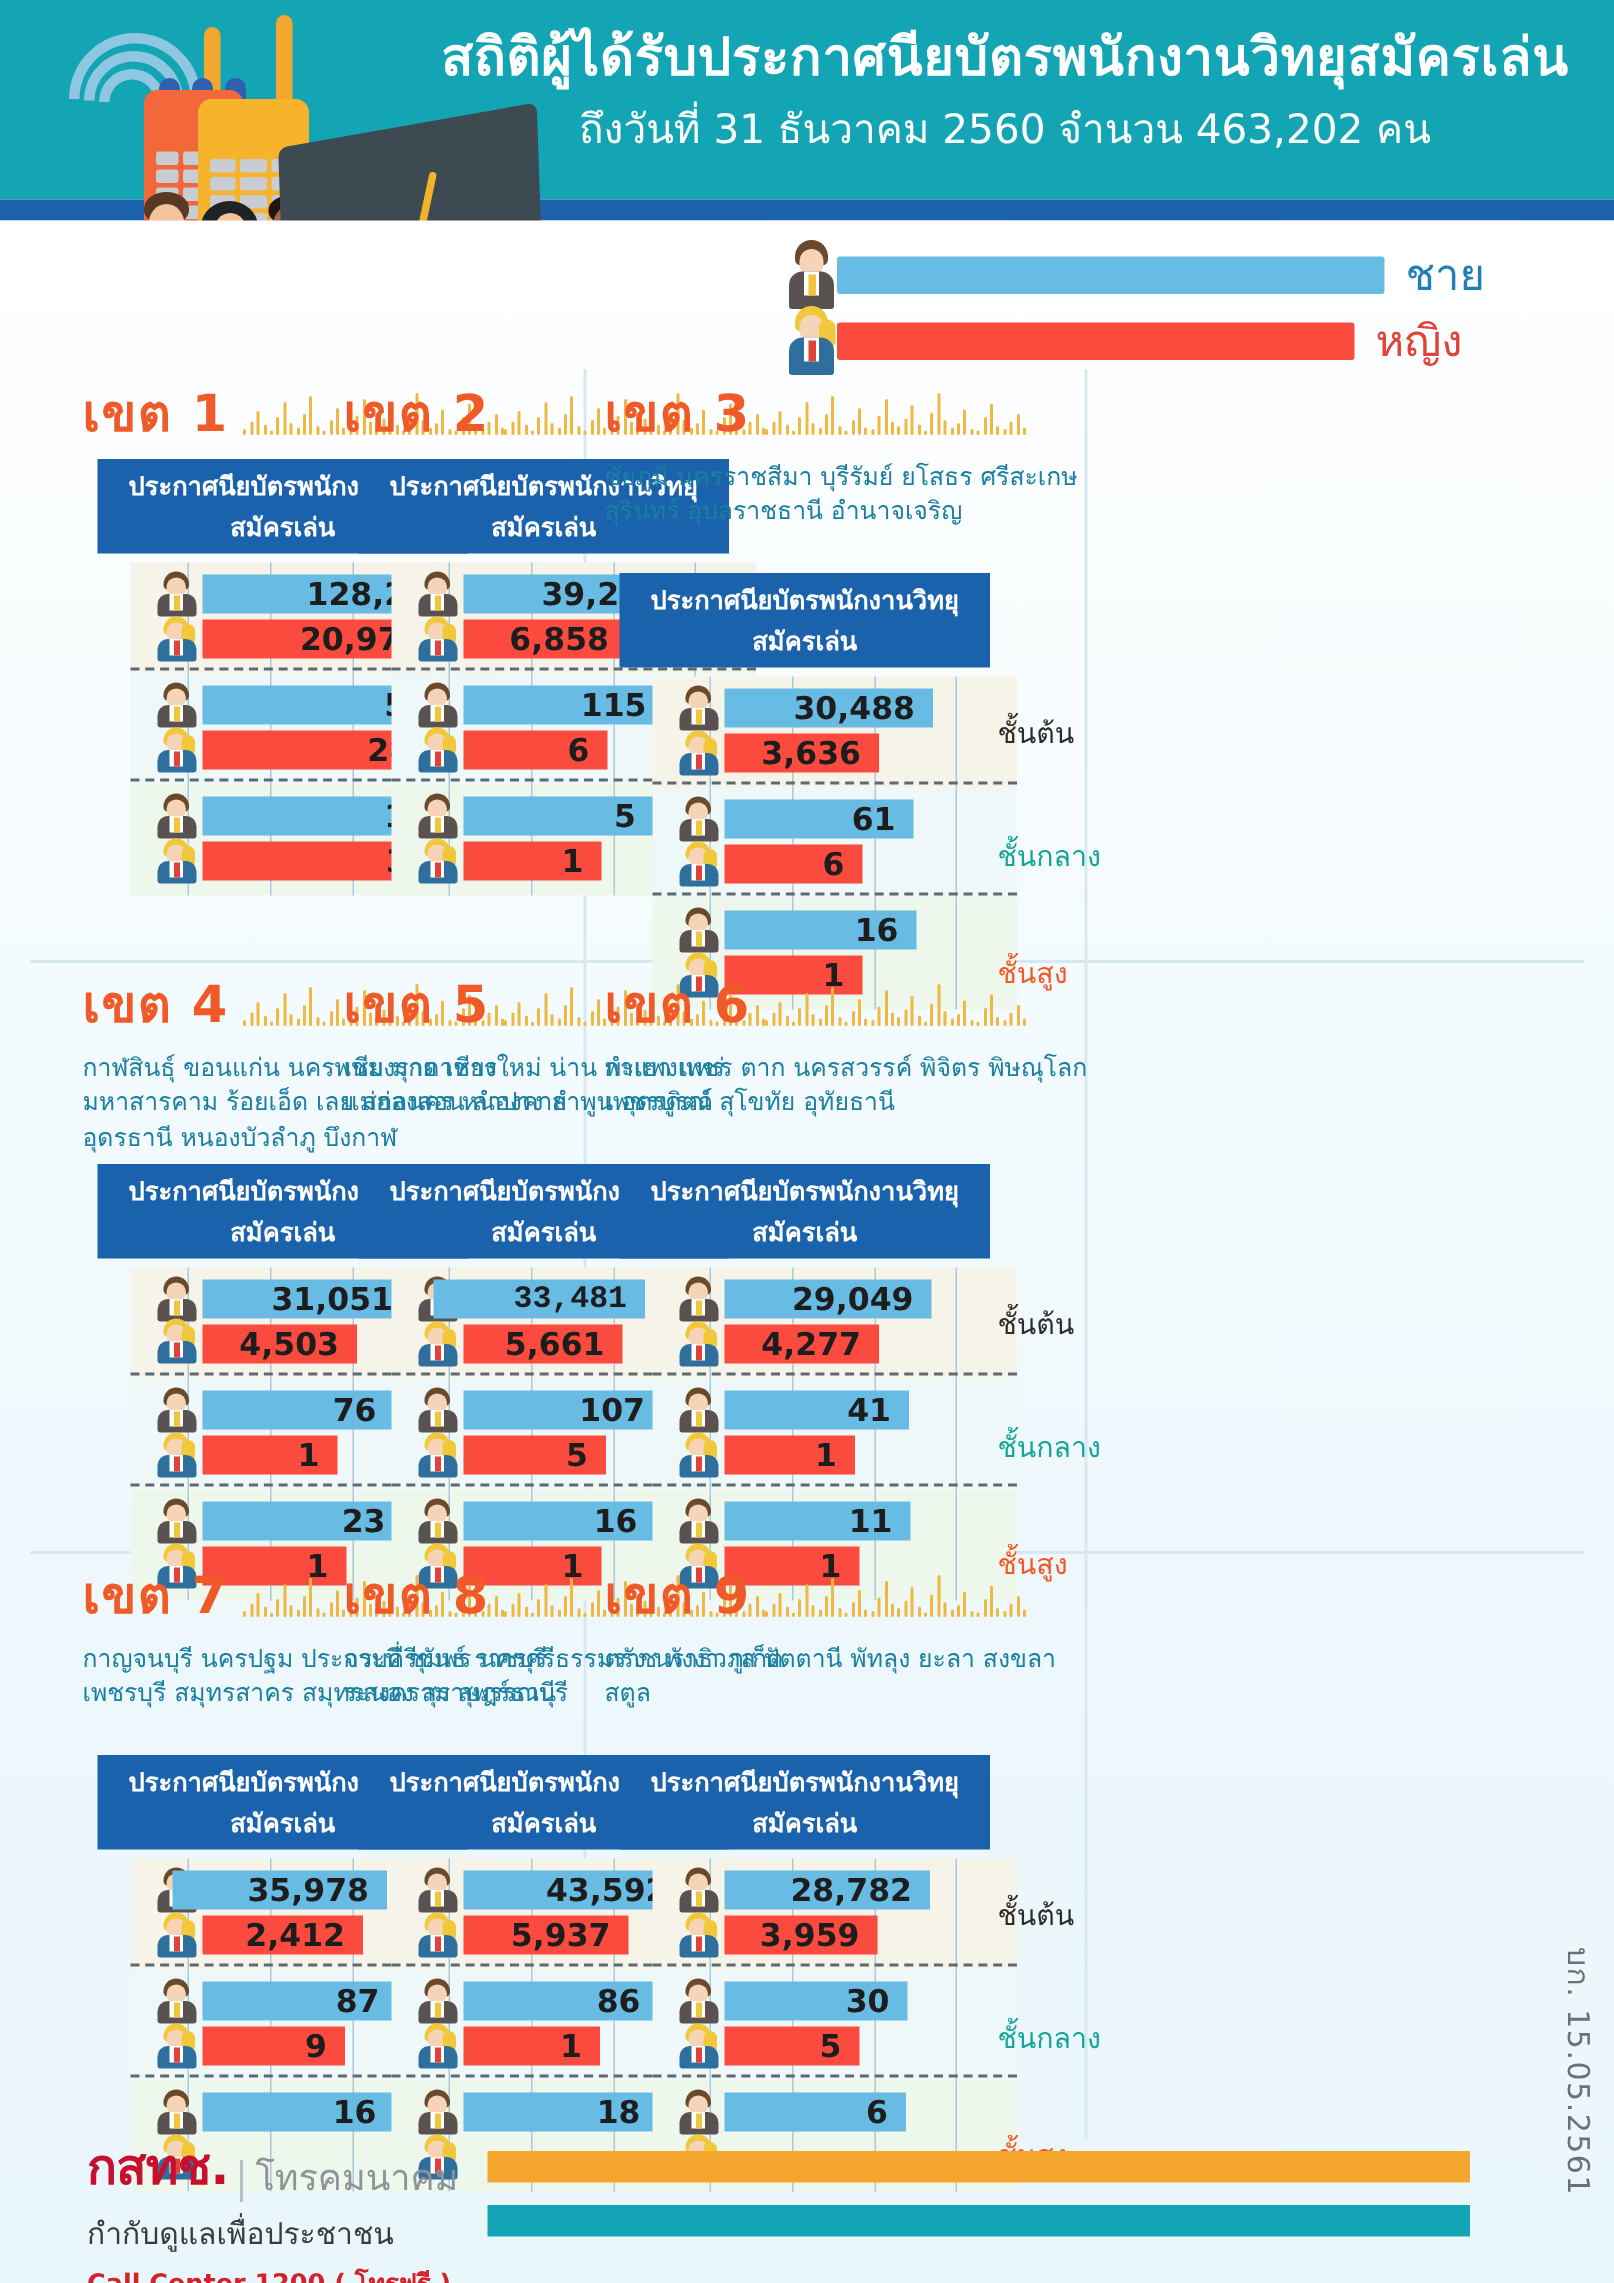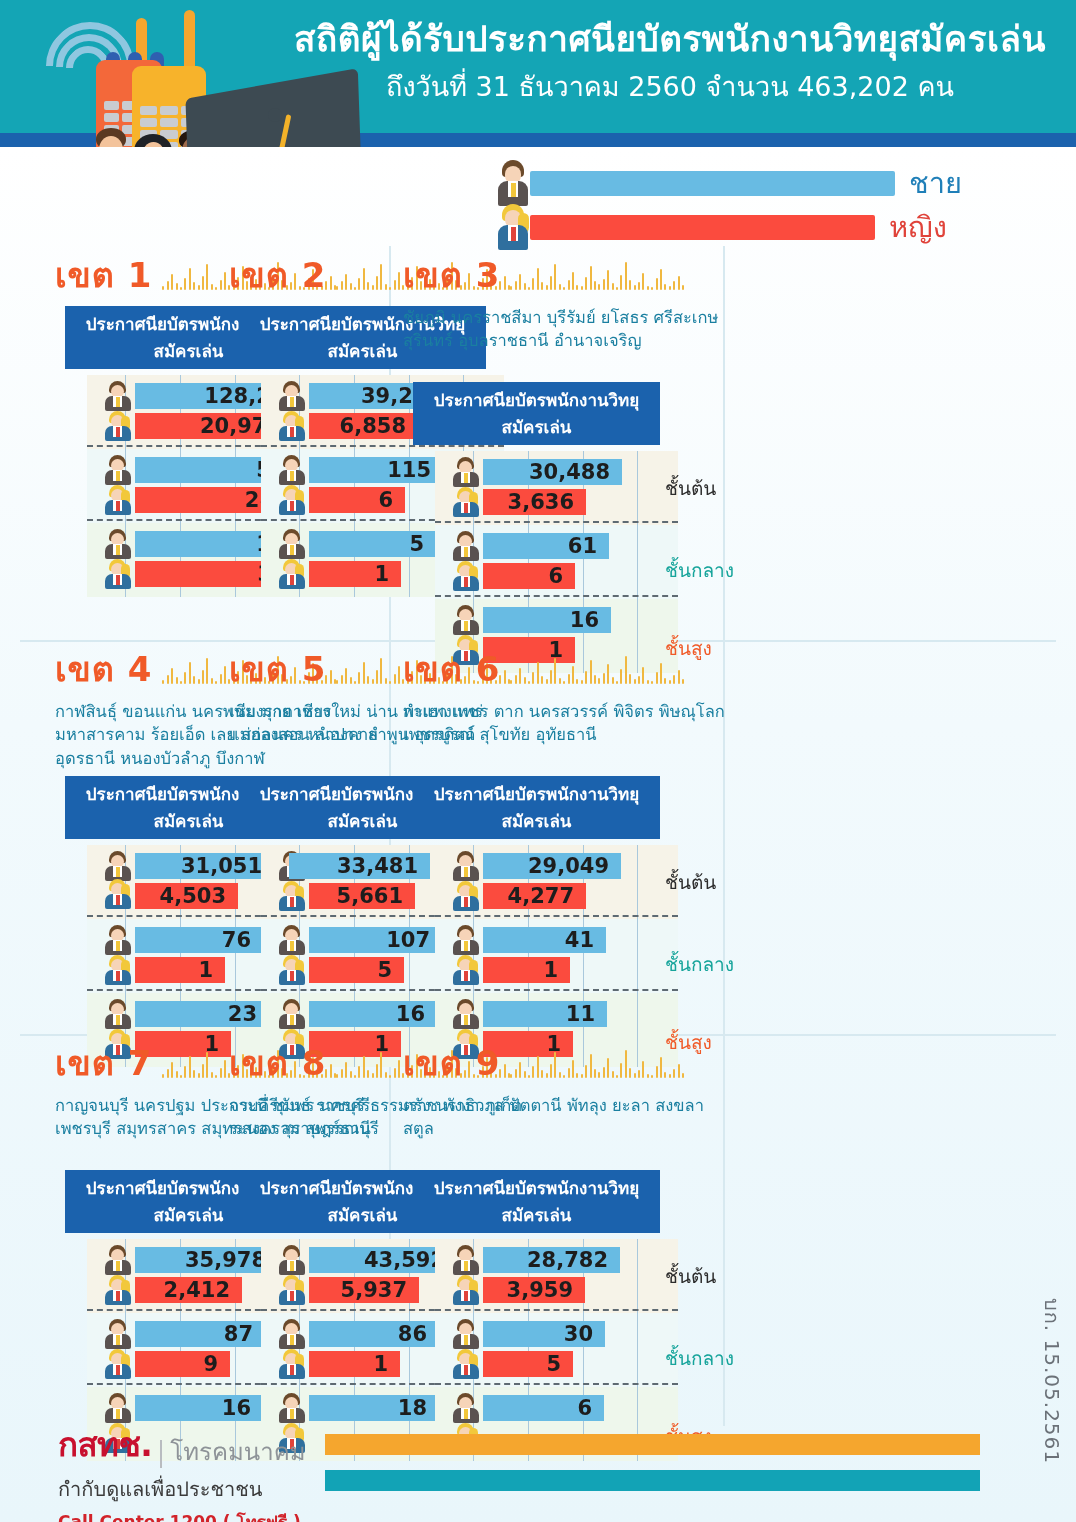--- a/index.html
+++ b/index.html
@@ -71,21 +71,21 @@
   }
   .scroll-end {
     position:absolute; width:46px; height:46px; border-radius:50%;
     background:#e8eef3; border:5px solid #cdd8e1;
   }
   .seal { position:absolute; width:38px; height:38px; border-radius:50%; background:#d93a2b; }
   .seal-in { position:absolute; width:22px; height:22px; border-radius:50%; background:#c12f22; }
   .ribbon { position:absolute; width:17px; height:34px; background:#d93a2b; }
 
   
-  .legend { position: absolute; left: 496px; top: 160px; width: 500px; height: 92px; }
+  .legend { position: absolute; left: 524px; top: 160px; width: 500px; height: 92px; }
   .legend-row { position: absolute; left: 0; display: flex; align-items: center; }
   .legend-bar { height: 25px; border-radius: 2px; }
   .legend-label { font-size: 29px; margin-left: 14px; font-weight: 500; }
 
   .avatar { position: relative; width: 34px; height: 46px; flex: none; }
   .av-hair { position:absolute; left:6px; top:0; width:22px; height:17px; border-radius:11px 11px 4px 4px; }
   .av-face { position:absolute; left:9px; top:6px; width:16px; height:18px; border-radius:8px; background:#f6d4b8; }
   .av-body { position:absolute; left:2px; top:21px; width:30px; height:25px; border-radius:9px 9px 2px 2px; }
   .av-shirt{ position:absolute; left:12px; top:21px; width:10px; height:16px; background:#ffffff; }
   .av-tie  { position:absolute; left:15px; top:23px; width:5px; height:14px; }
@@ -994,21 +994,21 @@
         </div>
         <div class="band-rows">
           <div class="bar-row" style="top:8px;">
             <span class="mini-av">
               <span style="position:absolute;left:6px;top:0;width:17px;height:12px;border-radius:9px 9px 3px 3px;background:#6b4a2b;display:block"></span>
               <span style="position:absolute;left:8px;top:4px;width:13px;height:13px;border-radius:7px;background:#f6d4b8;display:block"></span>
               <span style="position:absolute;left:2px;top:15px;width:26px;height:15px;border-radius:7px 7px 2px 2px;background:#5a5250;display:block"></span>
               <span style="position:absolute;left:10px;top:15px;width:9px;height:11px;background:#fff;display:block"></span>
               <span style="position:absolute;left:13px;top:16px;width:4px;height:10px;background:#f2c63b;display:block"></span>
             </span>
-            <span class="bar m" style="margin-left:14px;width:141px;">
+            <span class="bar m" style="margin-left:14px;width:141px;font-family:Liberation Mono, monospace;">
               <span class="bar-val">33,481</span>
             </span>
           </div>
           <div class="bar-row" style="top:38px;">
             <span class="mini-av">
               <span style="position:absolute;left:6px;top:0;width:17px;height:12px;border-radius:9px 9px 3px 3px;background:#f2c83b;display:block"></span>
               <span style="position:absolute;left:8px;top:4px;width:13px;height:13px;border-radius:7px;background:#f6d4b8;display:block"></span>
               <span style="position:absolute;left:18px;top:5px;width:9px;height:15px;border-radius:5px;background:#f2c83b;display:block"></span>
               <span style="position:absolute;left:2px;top:15px;width:26px;height:15px;border-radius:7px 7px 2px 2px;background:#2f6f9e;display:block"></span>
               <span style="position:absolute;left:10px;top:15px;width:9px;height:11px;background:#fff;display:block"></span>
@@ -1324,21 +1324,21 @@
         </div>
         <div class="band-rows">
           <div class="bar-row" style="top:8px;">
             <span class="mini-av">
               <span style="position:absolute;left:6px;top:0;width:17px;height:12px;border-radius:9px 9px 3px 3px;background:#6b4a2b;display:block"></span>
               <span style="position:absolute;left:8px;top:4px;width:13px;height:13px;border-radius:7px;background:#f6d4b8;display:block"></span>
               <span style="position:absolute;left:2px;top:15px;width:26px;height:15px;border-radius:7px 7px 2px 2px;background:#5a5250;display:block"></span>
               <span style="position:absolute;left:10px;top:15px;width:9px;height:11px;background:#fff;display:block"></span>
               <span style="position:absolute;left:13px;top:16px;width:4px;height:10px;background:#f2c63b;display:block"></span>
             </span>
-            <span class="bar m" style="margin-left:34px;width:143px;">
+            <span class="bar m" style="margin-left:14px;width:143px;">
               <span class="bar-val">35,978</span>
             </span>
           </div>
           <div class="bar-row" style="top:38px;">
             <span class="mini-av">
               <span style="position:absolute;left:6px;top:0;width:17px;height:12px;border-radius:9px 9px 3px 3px;background:#f2c83b;display:block"></span>
               <span style="position:absolute;left:8px;top:4px;width:13px;height:13px;border-radius:7px;background:#f6d4b8;display:block"></span>
               <span style="position:absolute;left:18px;top:5px;width:9px;height:15px;border-radius:5px;background:#f2c83b;display:block"></span>
               <span style="position:absolute;left:2px;top:15px;width:26px;height:15px;border-radius:7px 7px 2px 2px;background:#2f6f9e;display:block"></span>
               <span style="position:absolute;left:10px;top:15px;width:9px;height:11px;background:#fff;display:block"></span>

